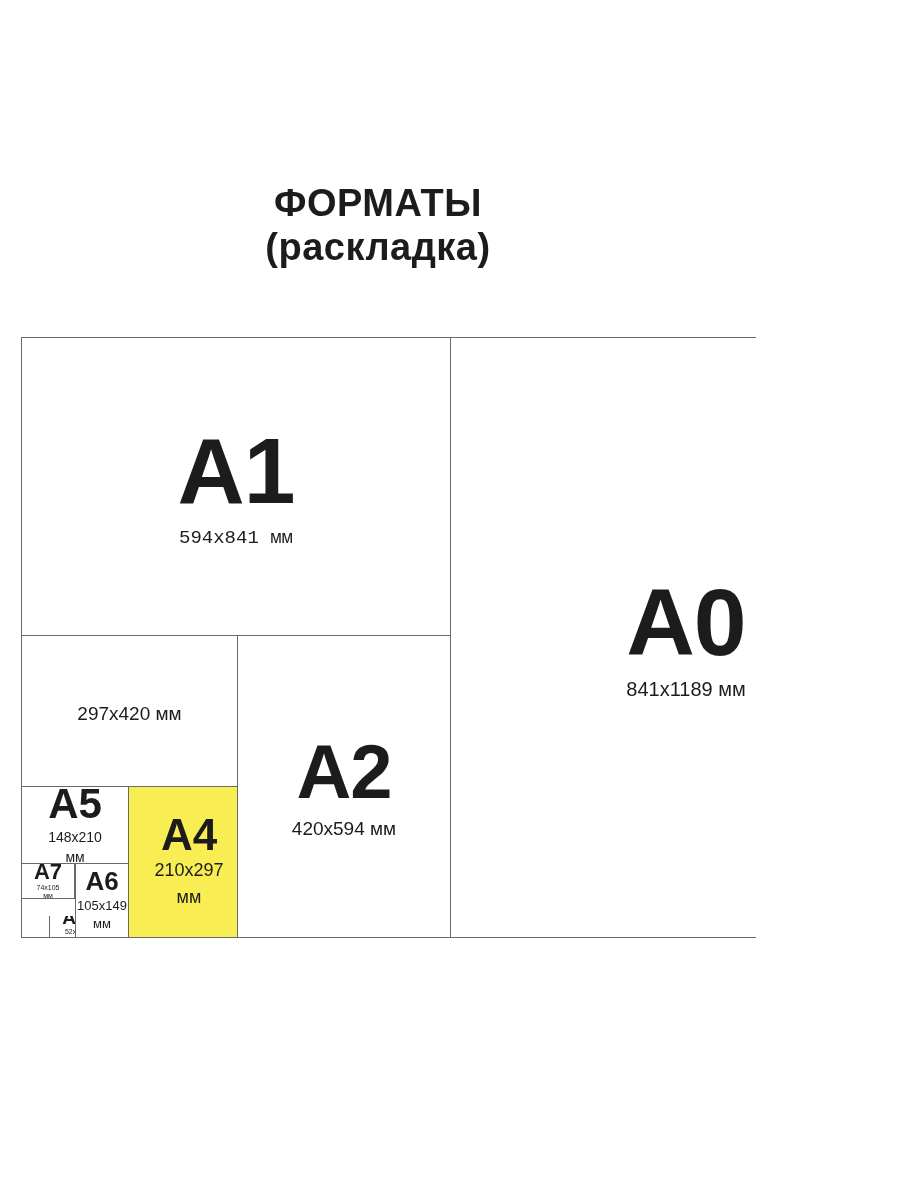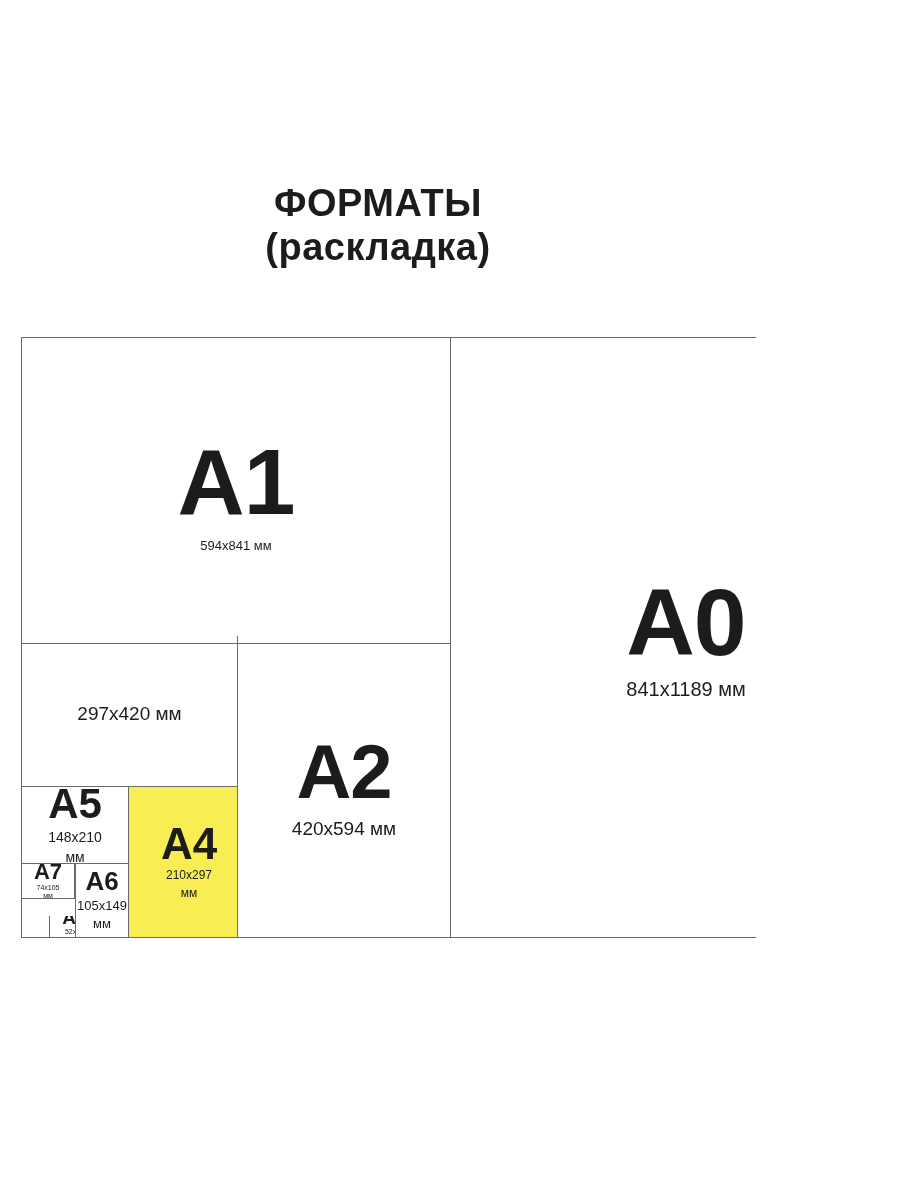--- a/index.html
+++ b/index.html
@@ -16,21 +16,21 @@
   .title{position:absolute;left:0;right:0;top:181px;text-align:center;
     font-size:38px;font-weight:700;line-height:44px;letter-spacing:0.5px;}
 
   .diagram{position:absolute;left:21px;top:337px;width:857px;height:601px;
     border:1px solid var(--line-color);background:var(--bg-color);}
 
   .box{position:absolute;display:flex;flex-direction:column;
     align-items:center;justify-content:center;overflow:hidden;}
 
   .a0{left:428px;top:0;right:0;bottom:0;border-left:1px solid var(--line-color);padding-left:44px;}
-  .a1{left:0;top:8px;width:428px;height:298px;border-bottom:1px solid var(--line-color);}
+  .a1{left:0;top:0;width:428px;height:298px;border-bottom:1px solid var(--line-color);}
   .a3{left:0;top:298px;width:215px;height:151px;border-bottom:1px solid var(--line-color);}
   .a2{left:215px;top:298px;width:213px;bottom:0;border-left:1px solid var(--line-color);}
   .a5{left:0;top:449px;width:106px;height:77px;border-bottom:1px solid var(--line-color);}
   .a4{left:106px;top:449px;width:109px;bottom:0;border-left:1px solid var(--line-color);
       background:var(--highlight-color);padding-left:12px;}
   .a7{left:0;top:526px;width:53px;height:35px;
       border-right:1px solid var(--line-color);border-bottom:1px solid var(--line-color);}
   .a6{left:53px;top:526px;width:53px;bottom:0;border-left:1px solid var(--line-color);}
   .a8{left:27px;top:578px;width:26px;bottom:0;border-left:1px solid var(--line-color);padding-left:24px;}
 
@@ -40,24 +40,24 @@
   .a2 .label{font-size:76px;}
   .a3 .label{font-size:67px;}
   .a4 .label{font-size:44px;letter-spacing:0;}
   .a5 .label{font-size:42px;letter-spacing:0;}
   .a6 .label{font-size:26px;letter-spacing:0;}
   .a7 .label{font-size:22px;line-height:0.9;letter-spacing:0;}
   .a8 .label{font-size:19px;line-height:0.9;letter-spacing:0;}
 
   .dims{font-weight:400;white-space:nowrap;text-align:center;}
   .a0 .dims{font-size:20px;margin-top:8px;text-align:right;}
-  .a1 .dims{font-size:13px;margin-top:9px;}
+  .a1 .dims{font-size:19px;margin-top:9px;font-family:Liberation Mono, monospace;}
   .a2 .dims{font-size:19px;margin-top:8px;}
   .a3 .dims{font-size:19px;margin-top:6px;}
-  .a4 .dims{font-size:12px;line-height:1.5;margin-top:0;}
+  .a4 .dims{font-size:18px;line-height:1.5;margin-top:0;}
   .a5 .dims{font-size:14px;line-height:1.4;margin-top:3px;}
   .a6 .dims{font-size:13px;line-height:1.4;margin-top:3px;}
   .a7 .dims{font-size:7px;line-height:1.15;margin-top:2px;}
   .a8 .dims{font-size:7px;line-height:1.15;margin-top:2px;}
 </style>
 </head>
 <body>
 
 <div class="page">
 

